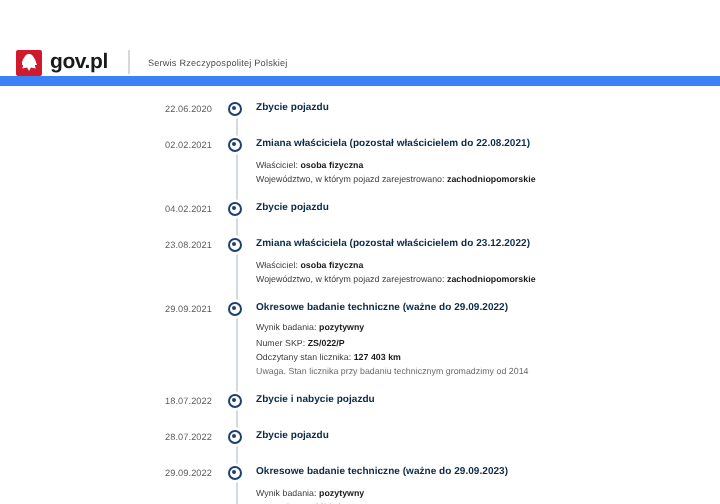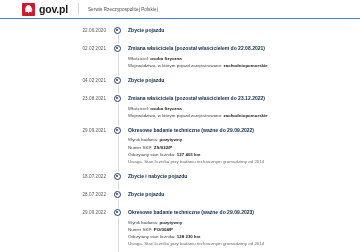--- a/index.html
+++ b/index.html
@@ -10,23 +10,24 @@
     background: #ffffff;
     font-family: "Liberation Sans", sans-serif;
     -webkit-font-smoothing: antialiased;
   }
 
   
   .gov-header {
     height: 19px;
     display: flex;
     align-items: center;
-    padding: 0 22px;
-    background: #ffffff;
-    border-bottom: 1px solid #3b82f6;
+    padding: 0 8px;
+    background: #ffffff;
+    border-bottom: 5px solid #3b82f6;
+    margin-top: 24px;
   }
   .emblem {
     width: 13px;
     height: 13px;
     flex: 0 0 13px;
     background: #d1192e;
     border-radius: 1px;
     position: relative;
     margin-right: 4px;
   }

